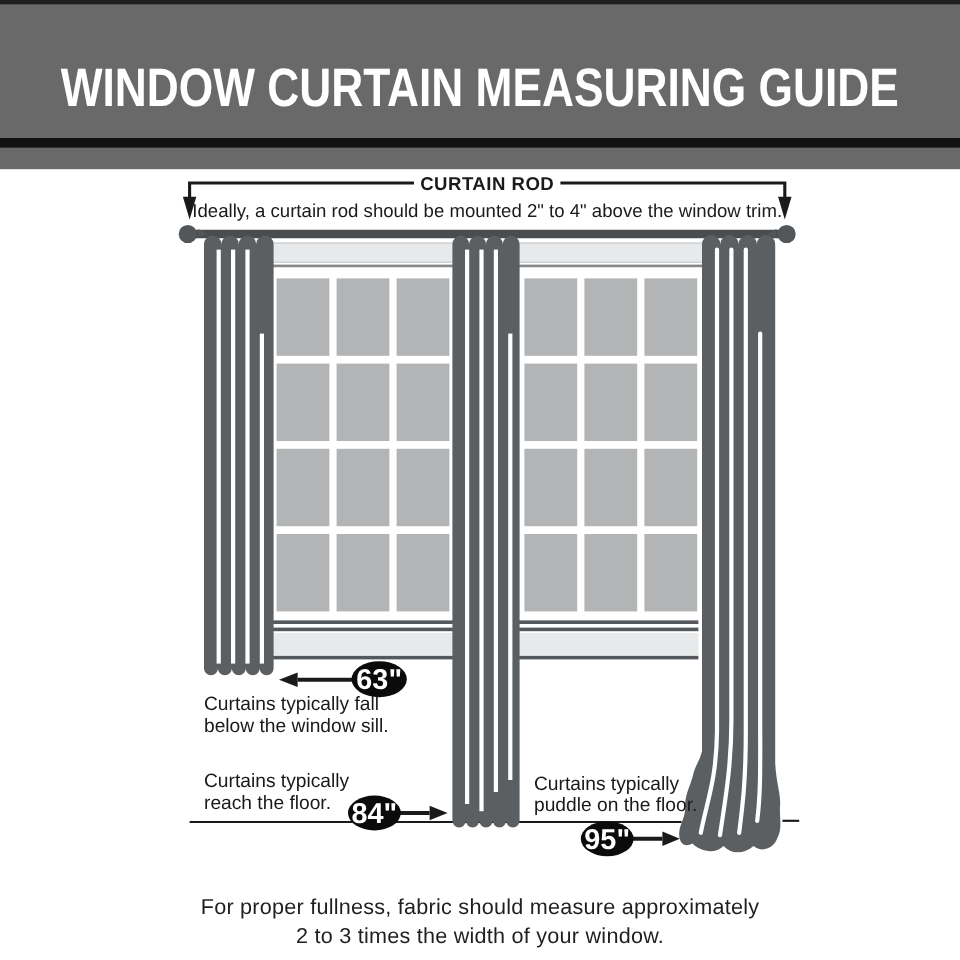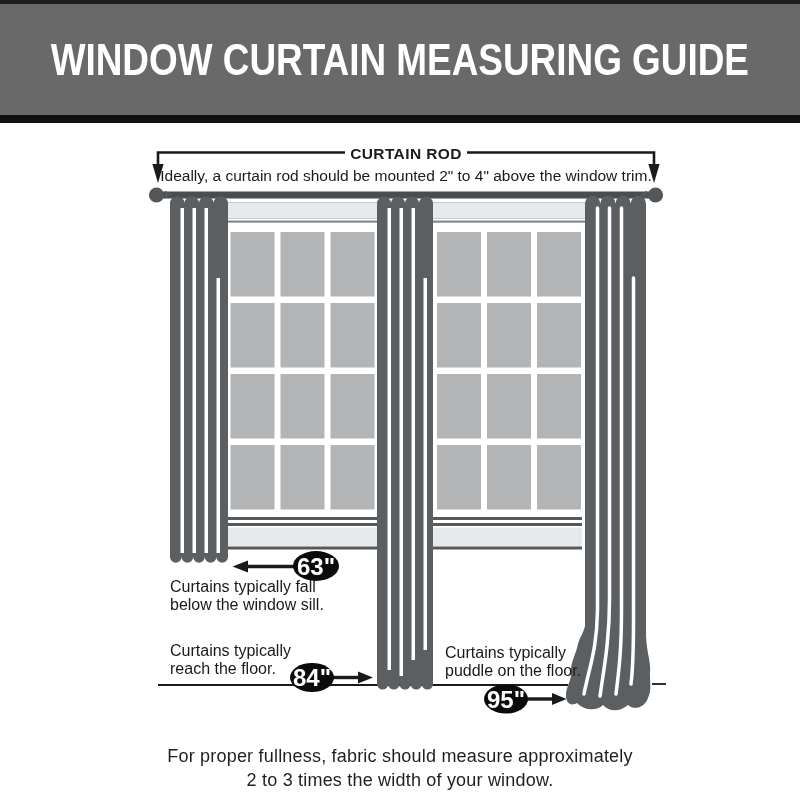--- a/index.html
+++ b/index.html
@@ -6,21 +6,21 @@
     --header-bg:#696969; --header-top:#1e1e1e; --header-rule:#111111;
     --curtain:#5c5f62; --rod:#4a4d4f; --finial:#54575a;
     --pane:#b2b4b6; --trim:#e8e9ea; --trim-edge:#c6c8ca;
     --sill-line:#56595b; --ink:#1a1a1a; --badge:#0b0b0b; --bg:#ffffff;
   }
   *{margin:0;padding:0;box-sizing:border-box}
   html,body{width:800px;height:800px;background:var(--bg);overflow:hidden;
     font-family:"Liberation Sans",sans-serif;}
   .page{position:relative;width:800px;height:800px;background:var(--bg);}
   .topbar{position:absolute;left:0;top:0;width:800px;height:4px;background:var(--header-top);}
-  .banner{position:absolute;left:0;top:4px;width:800px;height:111px;background:var(--header-bg);
+  .banner{position:absolute;left:0;top:4px;width:800px;height:137px;background:var(--header-bg);
     display:flex;align-items:center;justify-content:center;}
   .banner h1{color:#ffffff;font-size:45px;font-weight:800;letter-spacing:0px;
     transform:scaleX(.82);transform-origin:center;white-space:nowrap;}
   .banner-rule{position:absolute;left:0;top:115px;width:800px;height:8px;background:var(--header-rule);}
   .scene{position:absolute;left:0;top:123px;width:800px;height:677px;}
 
   
   .pane{fill:var(--pane);}
   .curtain{fill:var(--curtain);}
   .fold{fill:#ffffff;}

